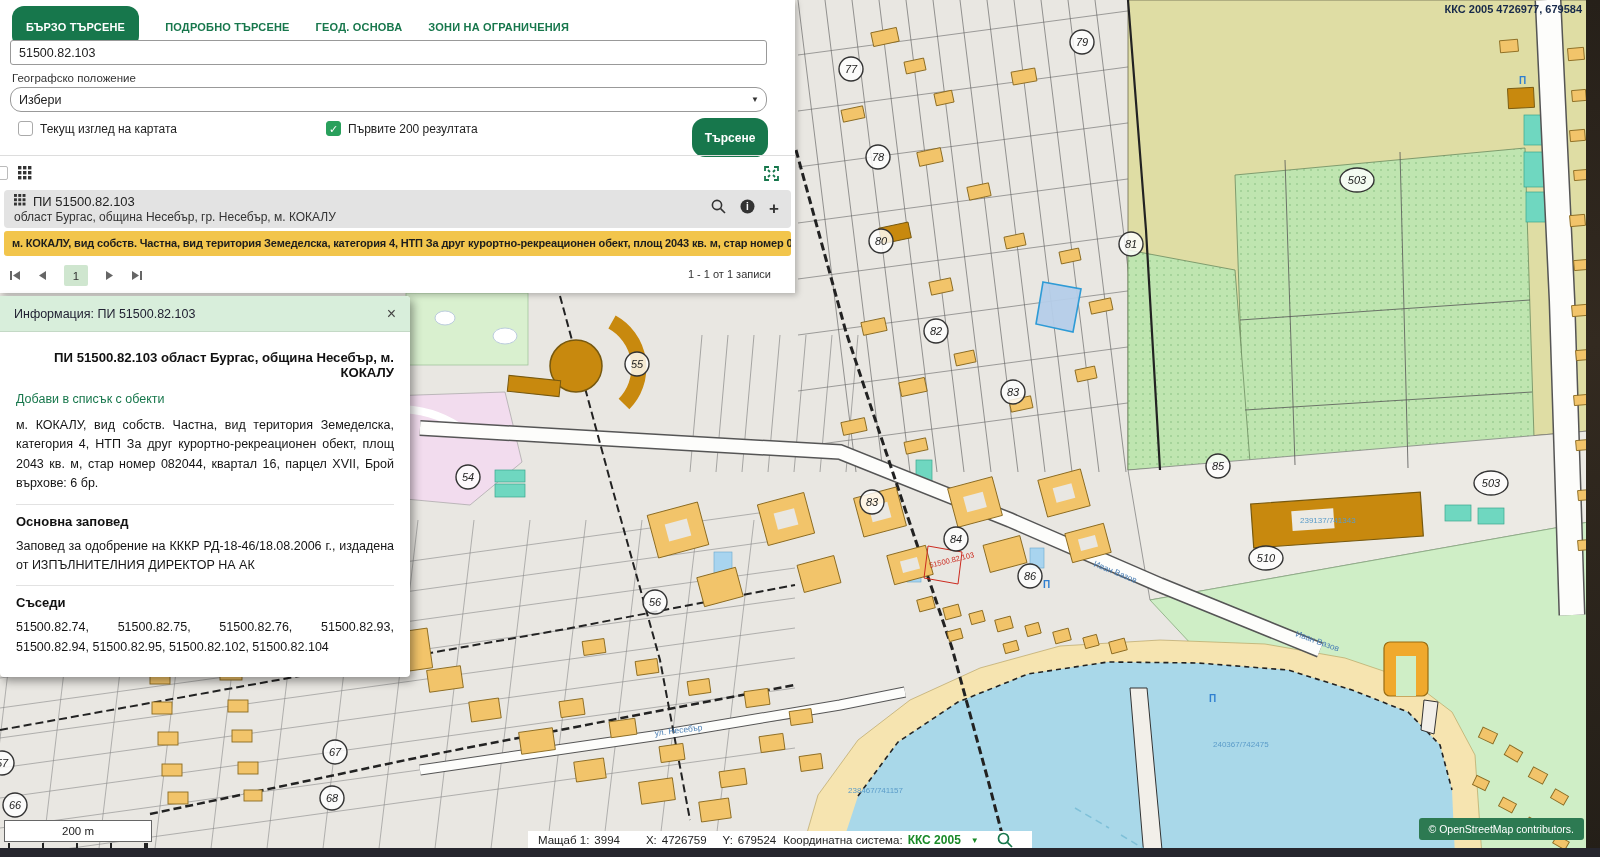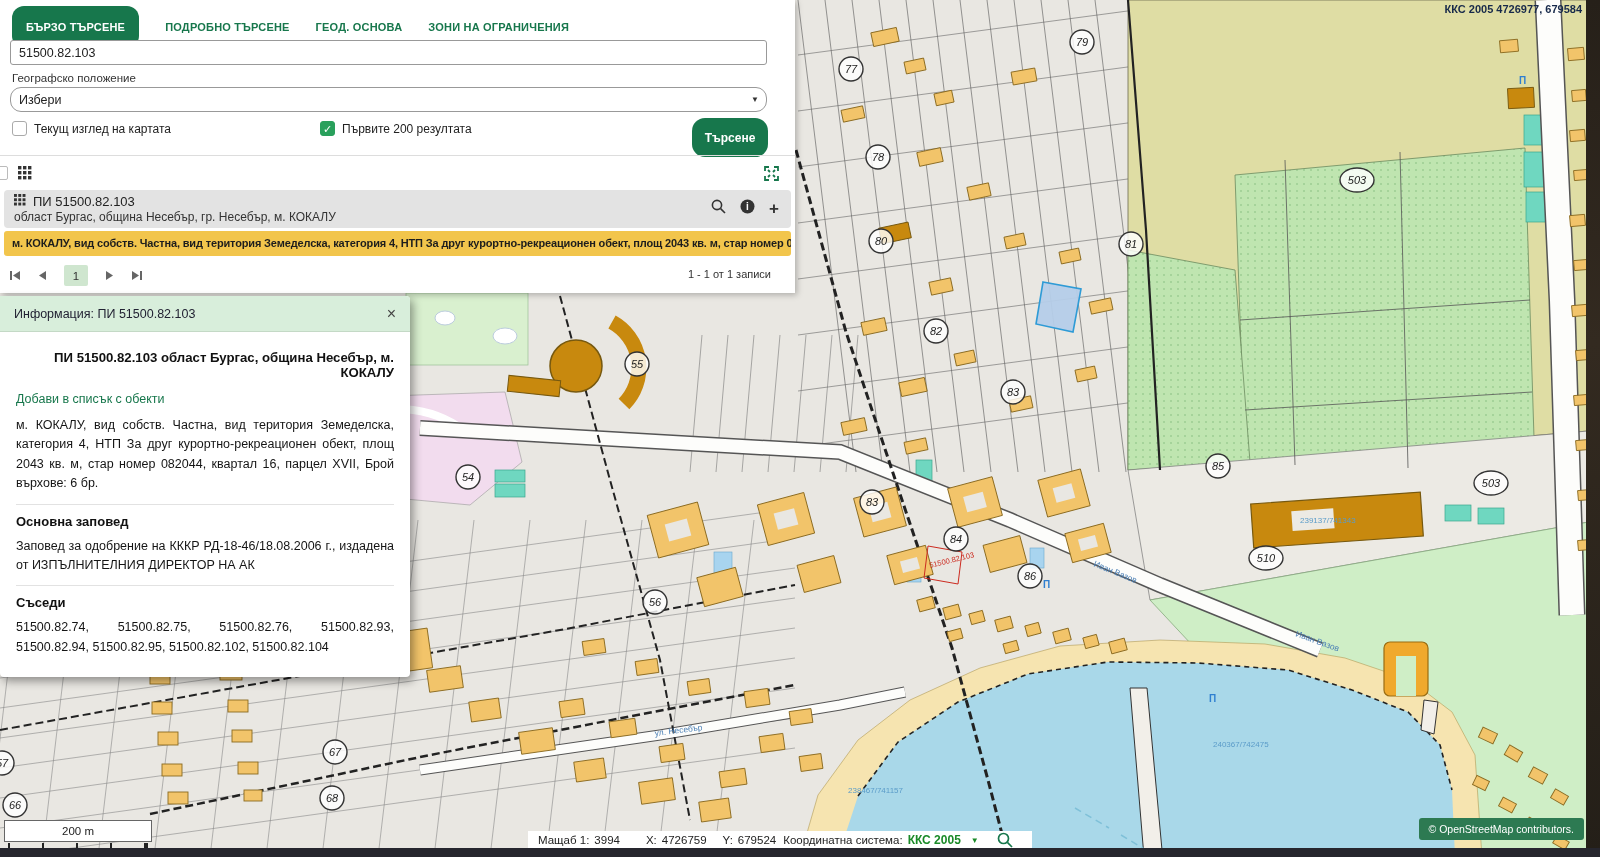--- a/index.html
+++ b/index.html
@@ -23,21 +23,21 @@
   
   .search-panel{position:absolute;left:0;top:0;width:795px;height:293px;background:#fff;z-index:10;box-shadow:2px 2px 6px rgba(0,0,0,.25);}
   .tabs{position:absolute;left:12px;top:6px;display:flex;align-items:center;gap:26px;}
   .tab{font-size:11px;font-weight:bold;color:#17774c;letter-spacing:.2px;cursor:pointer;white-space:nowrap;}
   .tab.active{background:#17774c;color:#fff;border-radius:12px;padding:15px 14px;}
   .panel-input{position:absolute;left:10px;top:40px;width:757px;height:25px;border:1px solid #999;border-radius:3px;font-size:12.5px;padding:0 8px;color:#222;background:#fff;}
   .geo-label{position:absolute;left:12px;top:72px;font-size:11.5px;color:#333;}
   .selectbox{position:absolute;left:10px;top:87px;width:757px;height:25px;border:1px solid #999;border-radius:11px;background:#fff;display:flex;align-items:center;justify-content:space-between;font-size:12.5px;color:#222;cursor:pointer;}
   .selectbox .val{padding-left:8px;}
   .selectbox .caret{width:22px;height:100%;display:flex;align-items:center;justify-content:center;font-size:8px;color:#333;}
-  .chk-row{position:absolute;left:2px;top:121px;width:795px;height:22px;}
+  .chk-row{position:absolute;left:8px;top:121px;width:795px;height:22px;}
   .chk{display:inline-flex;align-items:center;gap:7px;font-size:12px;color:#222;position:absolute;top:0;cursor:pointer;}
   .box{width:15px;height:15px;border:1px solid #aaa;border-radius:3px;background:#fff;}
   .box.checked{background:#29a05c;border-color:#29a05c;color:#fff;font-size:11px;line-height:14px;text-align:center;}
   .search-btn{position:absolute;right:27px;top:118px;width:76px;height:39px;border:none;border-radius:13px;background:#17774c;color:#fff;font-size:12px;font-weight:bold;cursor:pointer;}
   .panel-hr{position:absolute;left:0;top:155px;width:795px;border-top:1px solid #ddd;}
   .tool-row{position:absolute;left:0;top:164px;width:795px;height:20px;}
   .mini-box{position:absolute;left:-6px;top:2px;width:14px;height:14px;border:1px solid #bbb;border-radius:2px;background:#fff;}
   .grid-ico{position:absolute;left:18px;top:2px;}
   .expand-ico{position:absolute;right:16px;top:2px;cursor:pointer;}
   .result-card{position:absolute;left:4px;top:190px;width:787px;height:38px;background:#e3e3e3;border-radius:4px;padding:4px 10px;}

